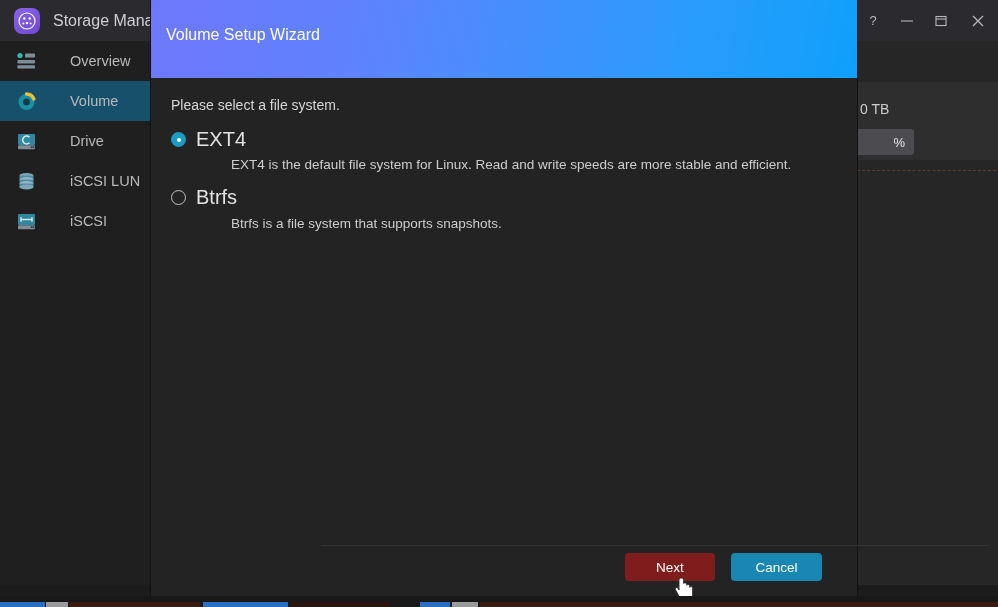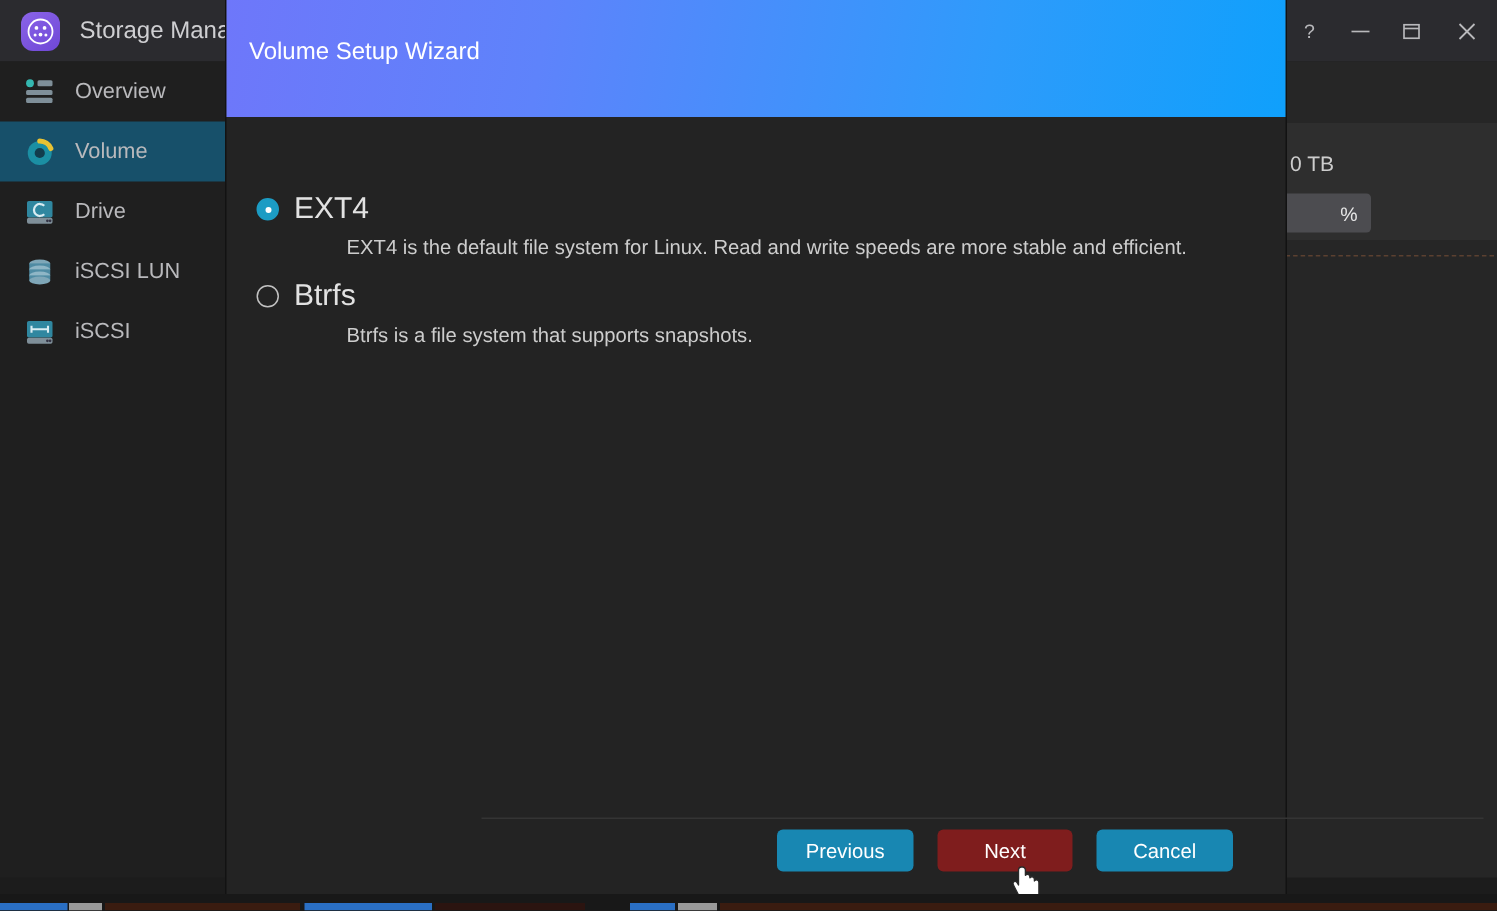--- a/index.html
+++ b/index.html
@@ -51,21 +51,21 @@
   
   .sidebar {
     position:absolute; top:41px; left:0; width:152px; bottom:11px;
     background:#1f1f1f;
     border-right:1px solid #141414;
   }
   .side-item {
     position:relative;
     height:40px; display:flex; align-items:center;
     padding-left:14px;
-    color:#b9b9bc; font-size:14.5px;
+    color:#b9b9bc; font-size:14.5px;gap:20px;
   }
   .side-item.active { background:#17506a; }
   .side-icon {
     width:24px; height:24px; flex:none;
     display:flex; align-items:center; justify-content:center;
   }
   .side-icon svg { display:block; }
   .side-label { margin-left:12px; white-space:nowrap; }
 
   
@@ -307,38 +307,38 @@
     </div>
   </div>
 
   <div class="dialog">
 
     <div class="dialog-header">
       <div class="dialog-title">Volume Setup Wizard</div>
     </div>
 
     <div class="dialog-body">
+      <div class="prompt">Please select a file system.</div>
 
       <div class="radio-row r1">
         <span class="radio checked"></span>
         <span class="radio-label">EXT4</span>
       </div>
       <div class="radio-desc d1">EXT4 is the default file system for Linux. Read and write speeds are more stable and efficient.</div>
 
       <div class="radio-row r2">
         <span class="radio"></span>
         <span class="radio-label">Btrfs</span>
       </div>
       <div class="radio-desc d2">Btrfs is a file system that supports snapshots.</div>
     </div>
 
     <div class="divider"></div>
 
     <div class="dialog-footer">
-      <button class="btn btn-prev">Previous</button>
       <button class="btn btn-next">Next</button>
       <button class="btn btn-cancel">Cancel</button>
     </div>
   </div>
 
   <div class="cursor">
     <svg width="22" height="28" viewBox="0 0 22 28">
       <path d="M6 1 C4.6 1 4 2 4 3.2 L4 13 L3.2 11.6 C2.6 10.5 1.3 10.3 0.7 11
                C0.2 11.6 0.3 12.4 0.8 13.3 L4.2 20 C5 21.6 6.2 22.4 8 22.4
                L14 22.4 C16.4 22.4 17.6 21 17.6 18.8 L17.6 11.4

